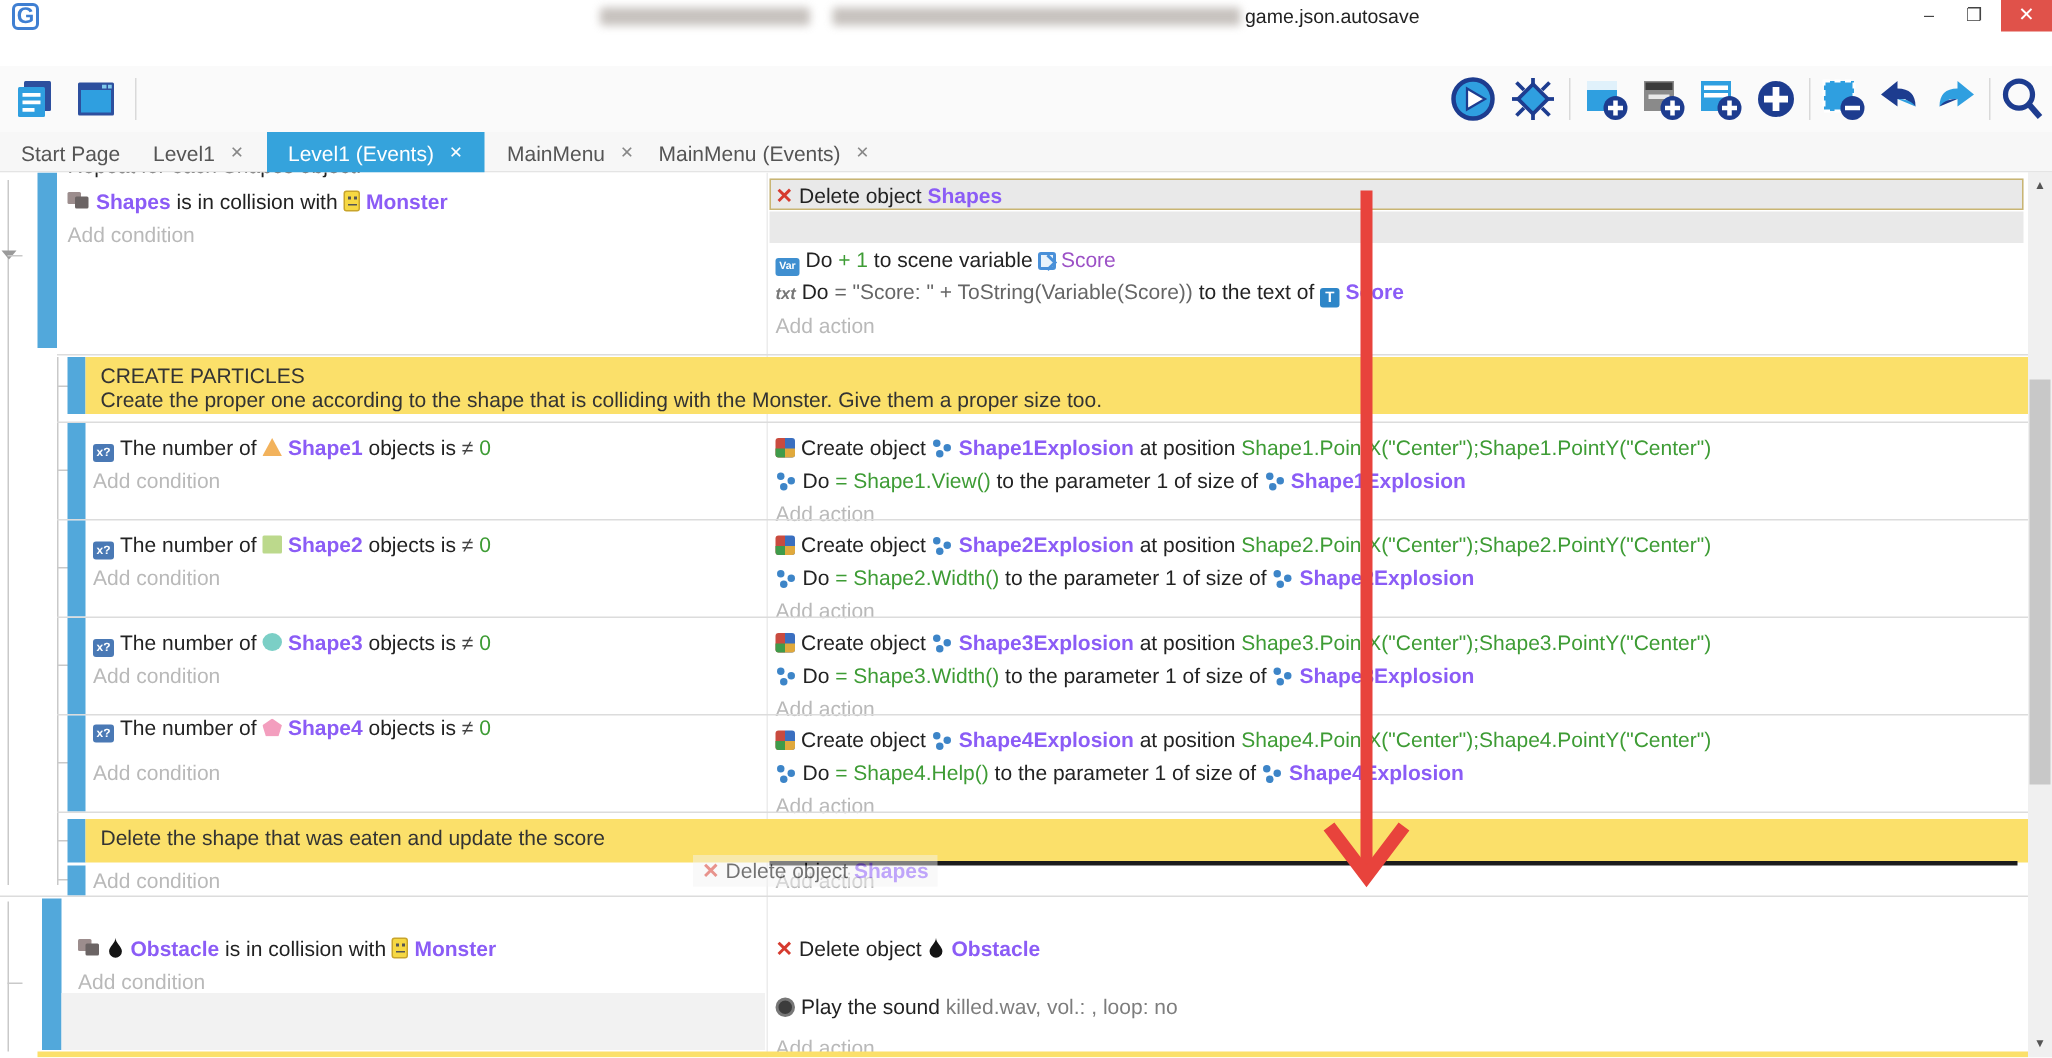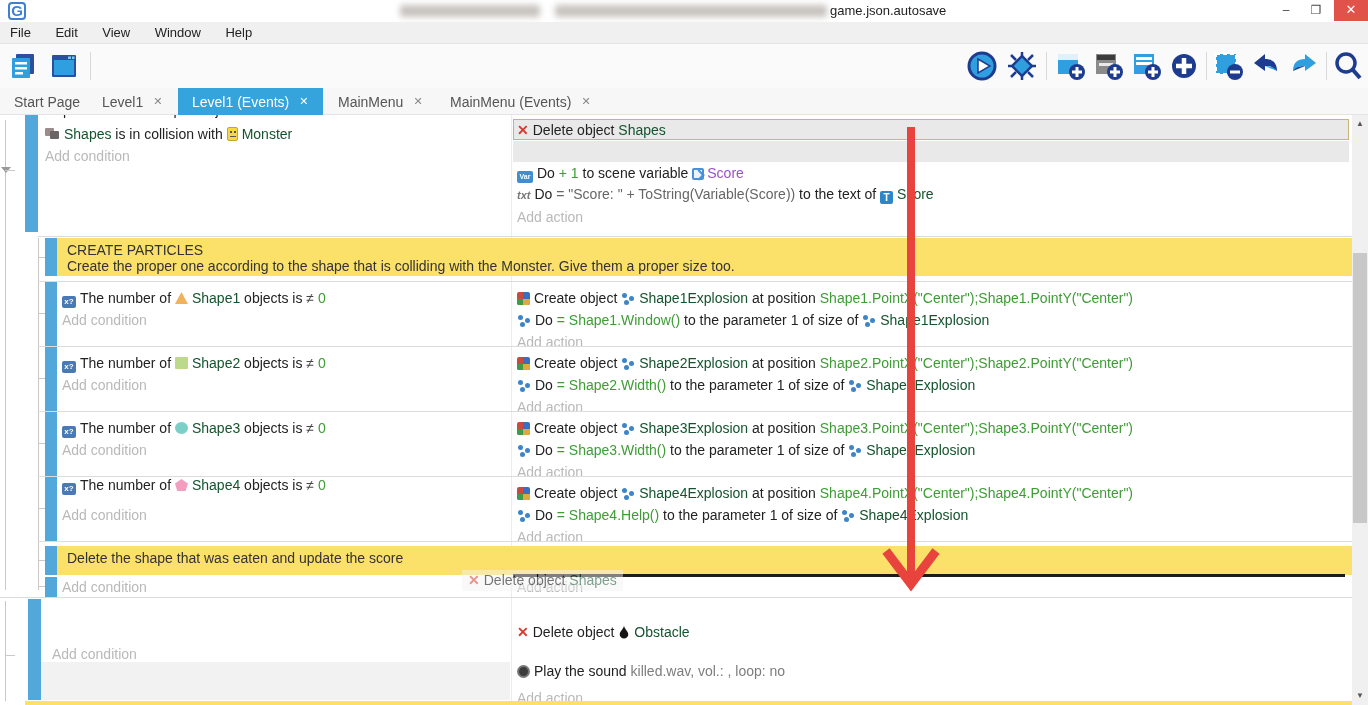--- a/index.html
+++ b/index.html
@@ -36,21 +36,21 @@
   #events { position:absolute; left:0; top:115px; width:1352px; height:590px; background:#fff; overflow:hidden; }
   .colsep { position:absolute; left:511px; top:0; width:1px; height:590px; background:#ececec; }
 
   .bar { position:absolute; background:#52a8db; }
   .treev { position:absolute; width:1px; background:#c9c9c9; }
   .treeh { position:absolute; height:1px; background:#c9c9c9; }
   .tri { position:absolute; width:0; height:0; border-left:5px solid transparent; border-right:5px solid transparent; border-top:6px solid #9a9a9a; }
 
   .row { position:absolute; height:21px; line-height:21px; font-size:14px; color:#222; white-space:nowrap; }
   .add { color:#b9b9b9; }
-  .obj { font-weight:normal; color:#14532d; }
+  .obj { font-weight:bold; color:#8b5cf6; }
   .green { color:#3e9c35; }
   .purple { color:#9c51c6; }
   .gray { color:#7d7d7d; }
   .expr { color:#666; }
   .neq { color:#444; }
 
   .icon { display:inline-block; vertical-align:-2px; margin-right:4px; }
   .xicon { color:#d63b2f; font-weight:bold; font-style:normal; margin-right:4px; font-size:14px; }
   .snd { display:inline-block; width:13px; height:13px; border-radius:50%; background:#3c3c3c; border:2px solid #777; margin-right:4px; vertical-align:-2px; }
   .monster { display:inline-block; width:11px; height:14px; background:#f6d843; border:1px solid #c9a52b; border-radius:2px; margin-right:4px; vertical-align:-2px; position:relative; }
@@ -108,27 +108,20 @@
   <div id="titlebar">
     <div id="logo">G</div>
     <div class="blur-redact" style="left:400px;width:140px;"></div>
     <div class="blur-redact" style="left:555px;width:272px;"></div>
     <div id="title-text">game.json.autosave</div>
     <div class="winbtn" id="btn-min">–</div>
     <div class="winbtn" id="btn-max">❐</div>
     <div class="winbtn" id="btn-close">✕</div>
   </div>
 
-  <div id="menubar">
-    <span class="menu-item">File</span>
-    <span class="menu-item">Edit</span>
-    <span class="menu-item">View</span>
-    <span class="menu-item">Window</span>
-    <span class="menu-item">Help</span>
-  </div>
 
   <div id="toolbar">
     <div class="tbtn" style="left:8px">
       <svg viewBox="0 0 32 32">
           <rect x="8" y="4" width="18" height="20" rx="1" fill="#2d4f9e"></rect>
           <rect x="4" y="8" width="18" height="20" rx="1" fill="#2f9fe0"></rect>
           <rect x="7" y="12" width="12" height="2.5" fill="#fff"></rect>
           <rect x="7" y="17" width="12" height="2.5" fill="#fff"></rect>
           <rect x="7" y="22" width="8" height="2.5" fill="#fff"></rect>
         </svg>
@@ -236,21 +229,21 @@
         <span class="x">✕</span>
       </div>
     <div class="tab active" style="left:178px">
         <span>Level1 (Events)</span>
         <span class="x">✕</span>
       </div>
     <div class="tab" style="left:324px">
         <span>MainMenu</span>
         <span class="x">✕</span>
       </div>
-    <div class="tab" style="left:436px">
+    <div class="tab" style="left:425px">
         <span>MainMenu (Events)</span>
         <span class="x">✕</span>
       </div>
   </div>
 
   <div id="events">
     <div class="colsep"></div>
 
     <div class="treev" style="left:5px; top:5px; height:470px;"></div>
     <div class="tri" style="left:1px; top:52px;"></div>
@@ -300,21 +293,21 @@
       <div class="divline" style="top:166px;"></div>
       <div class="bar" style="left:45px; top:167px; width:12px; height:64px;"></div>
       <div class="row" style="left:62px; top:173px;">
         <span class="counticon">x?</span><span>The number of </span><span class="shape-glyph shape-triangle" style="background: rgb(242, 178, 92);"></span><b class="obj">Shape1</b><span> objects is </span><span class="neq">≠ </span><span class="green">0</span>
       </div>
       <div class="row add" style="left:62px; top:195px;">Add condition</div>
       <div class="row" style="left:517px; top:173px;">
         <span class="createicon"></span><span>Create object </span><span class="particles"><i></i><i></i><i></i></span><b class="obj">Shape1Explosion</b><span> at position </span><span class="green">Shape1.PointX("Center");Shape1.PointY("Center")</span>
       </div>
       <div class="row" style="left:517px; top:195px;">
-        <span class="particles"><i></i><i></i><i></i></span><span>Do </span><span class="green">= Shape1.Window()</span><span> to the parameter 1 of size of </span><span class="particles"><i></i><i></i><i></i></span><b class="obj">Shape1Explosion</b>
+        <span class="particles"><i></i><i></i><i></i></span><span>Do </span><span class="green">= Shape1.View()</span><span> to the parameter 1 of size of </span><span class="particles"><i></i><i></i><i></i></span><b class="obj">Shape1Explosion</b>
       </div>
       <div class="row add" style="left:517px; top:217px;">Add action</div>
     </div>
 
     <div>
       <div class="divline" style="top:231px;"></div>
       <div class="bar" style="left:45px; top:232px; width:12px; height:64px;"></div>
       <div class="row" style="left:62px; top:238px;">
         <span class="counticon">x?</span><span>The number of </span><span class="shape-glyph shape-square" style="background: rgb(188, 217, 140);"></span><b class="obj">Shape2</b><span> objects is </span><span class="neq">≠ </span><span class="green">0</span>
       </div>
@@ -374,20 +367,25 @@
       <span class="xicon">✕</span><span>Delete object </span>&nbsp;<b class="obj">Shapes</b>
     </div>
 
     <div class="divline" style="top:482px; left:0; width:1352px;"></div>
 
     <div class="treev" style="left:5px; top:486px; height:100px;"></div>
     <div class="treeh" style="left:5px; top:540px; width:10px;"></div>
     <div class="bar" style="left:28px; top:484px; width:13px; height:101px;"></div>
     <div id="e2-filler"></div>
 
+    <div class="row" style="left:52px; top:507px;">
+      <span class="icon collide"></span><span class="obstacle-glyph"><svg width="12" height="14" viewBox="0 0 14 16">
+            <path d="M7 0 C7 4 2 7 2 10.5 a5 5 0 0 0 10 0 C12 7 7 4 7 0 Z" fill="#151515"></path>
+          </svg></span><b class="obj">Obstacle</b><span> is in collision with </span><span class="monster"></span><b class="obj">Monster</b>
+    </div>
     <div class="row add" style="left:52px; top:529px;">Add condition</div>
 
     <div class="row" style="left:517px; top:507px;">
       <span class="xicon">✕</span><span>Delete object </span><span class="obstacle-glyph"><svg width="12" height="14" viewBox="0 0 14 16">
             <path d="M7 0 C7 4 2 7 2 10.5 a5 5 0 0 0 10 0 C12 7 7 4 7 0 Z" fill="#151515"></path>
           </svg></span><b class="obj">Obstacle</b>
     </div>
     <div class="row" style="left:517px; top:546px;">
       <span class="snd"></span><span>Play the sound </span><span class="gray">killed.wav, vol.: , loop: no</span>
     </div>

